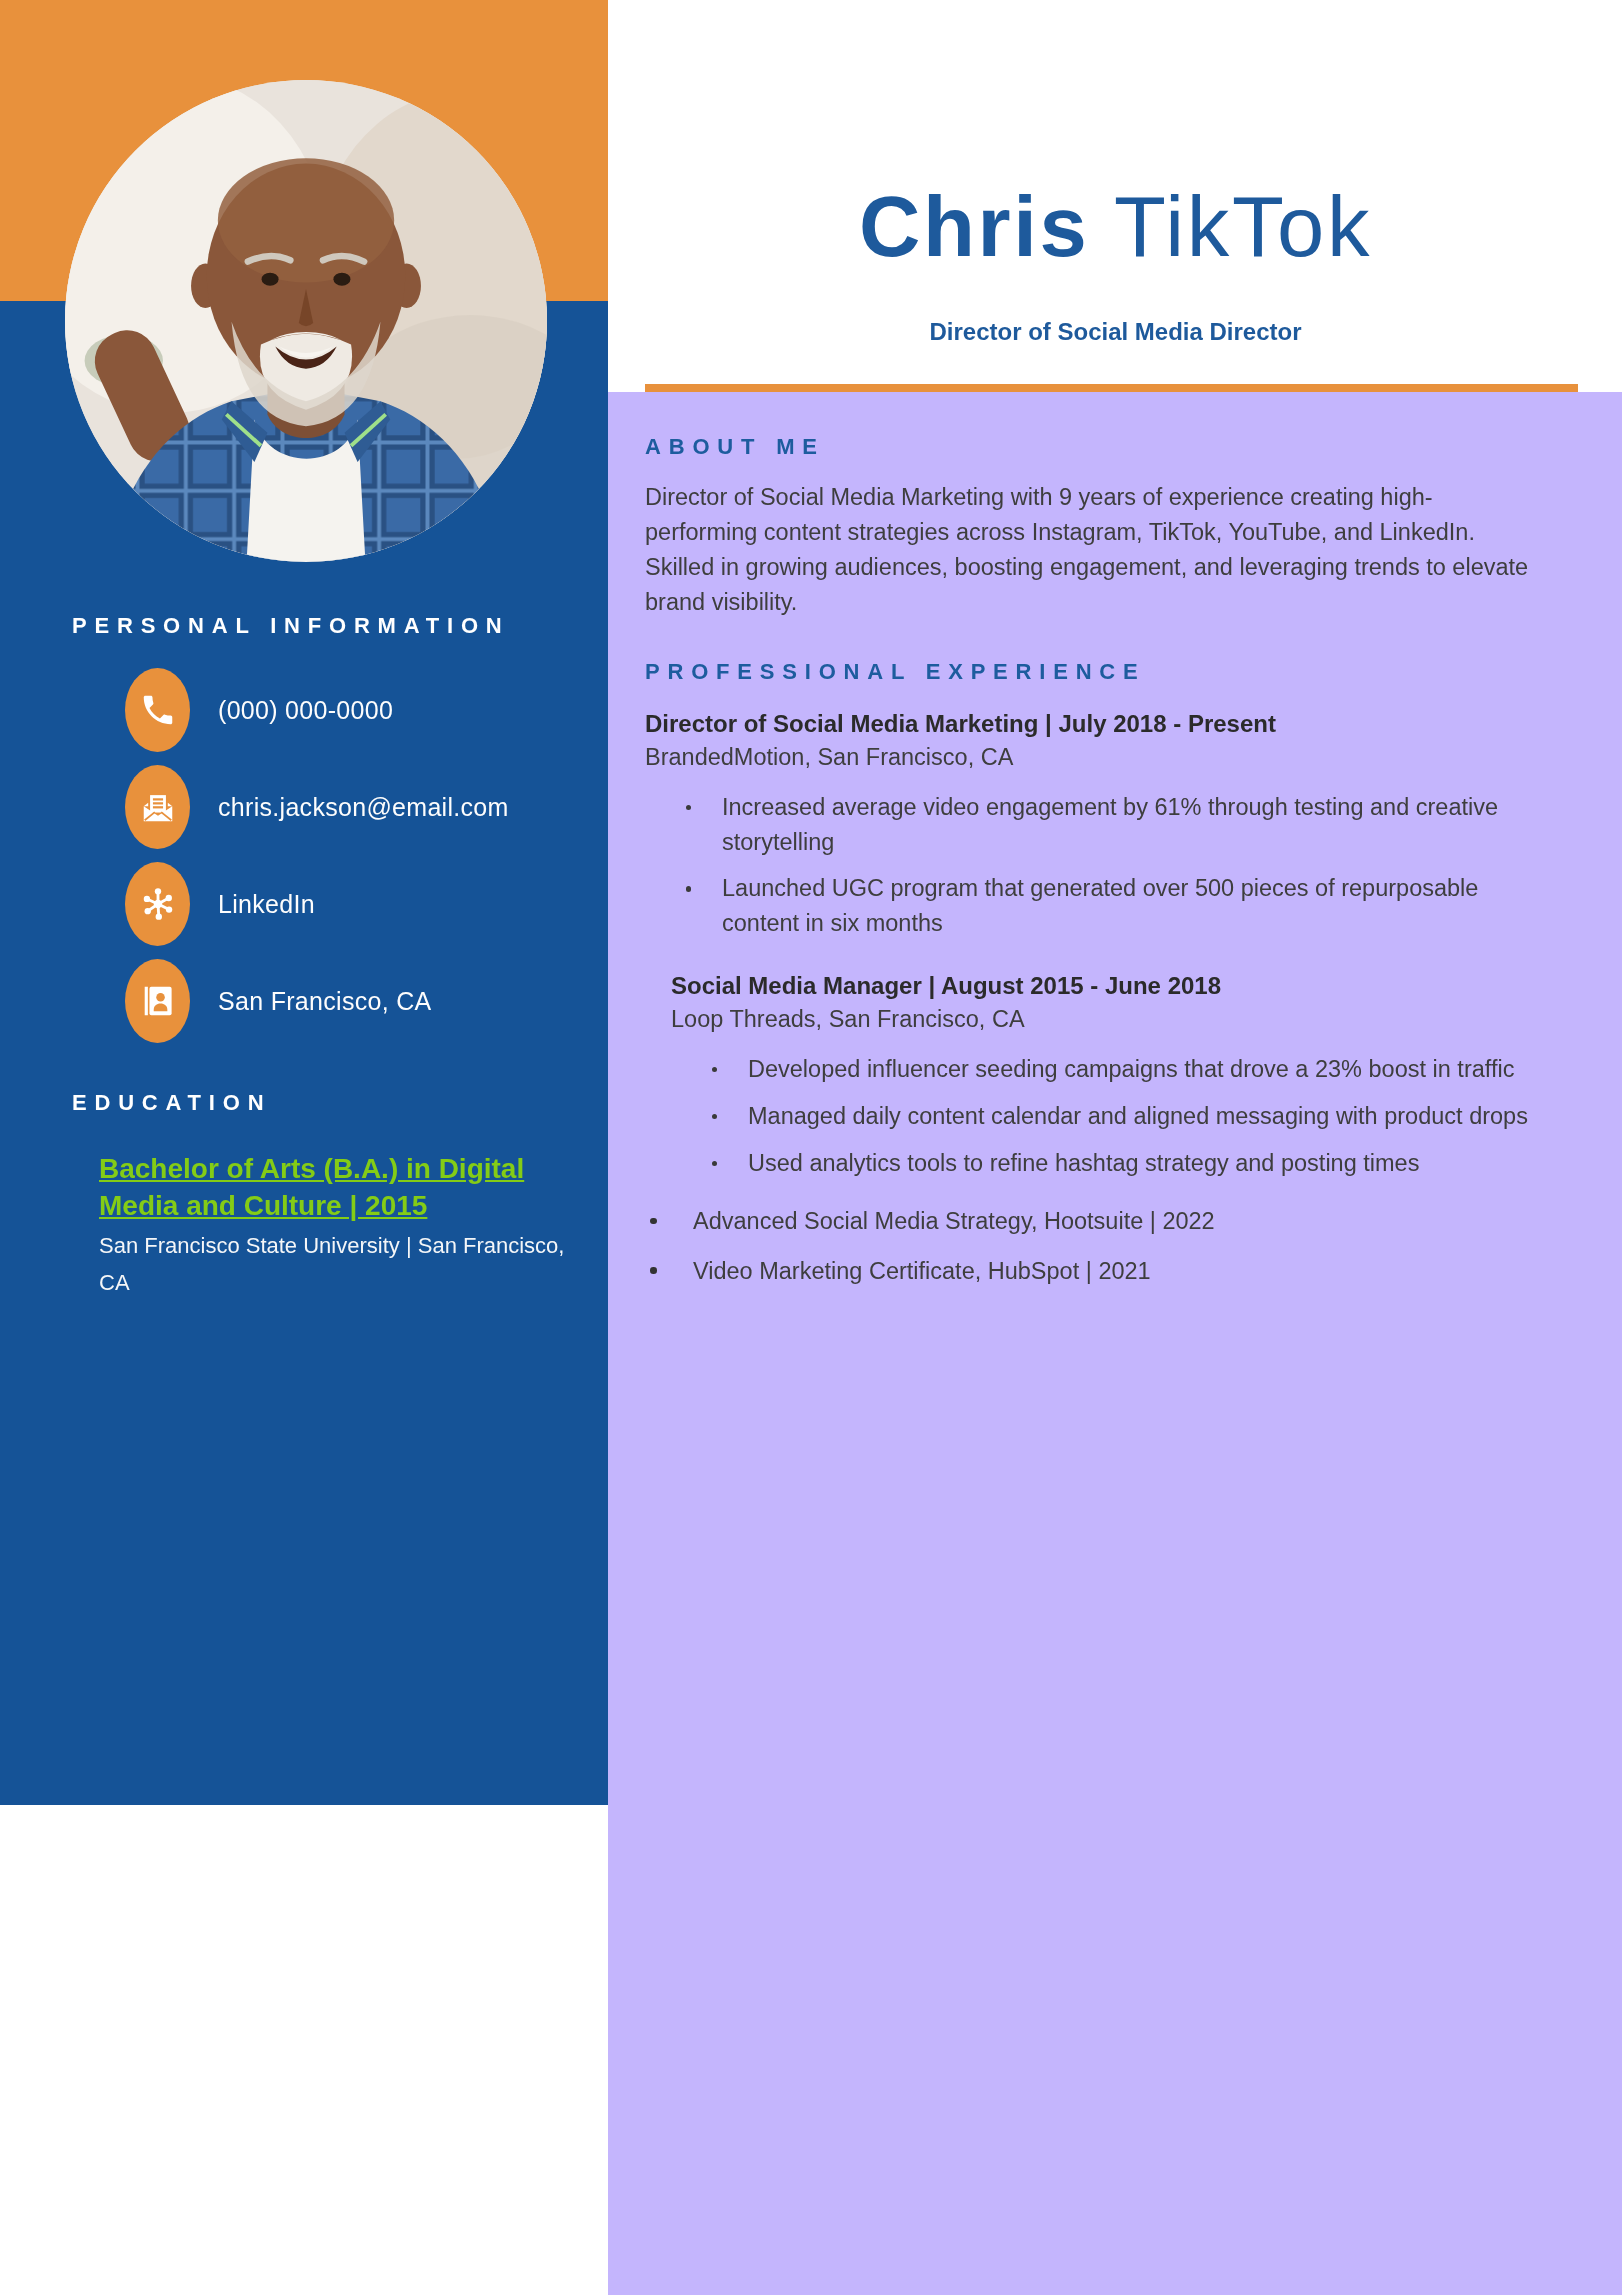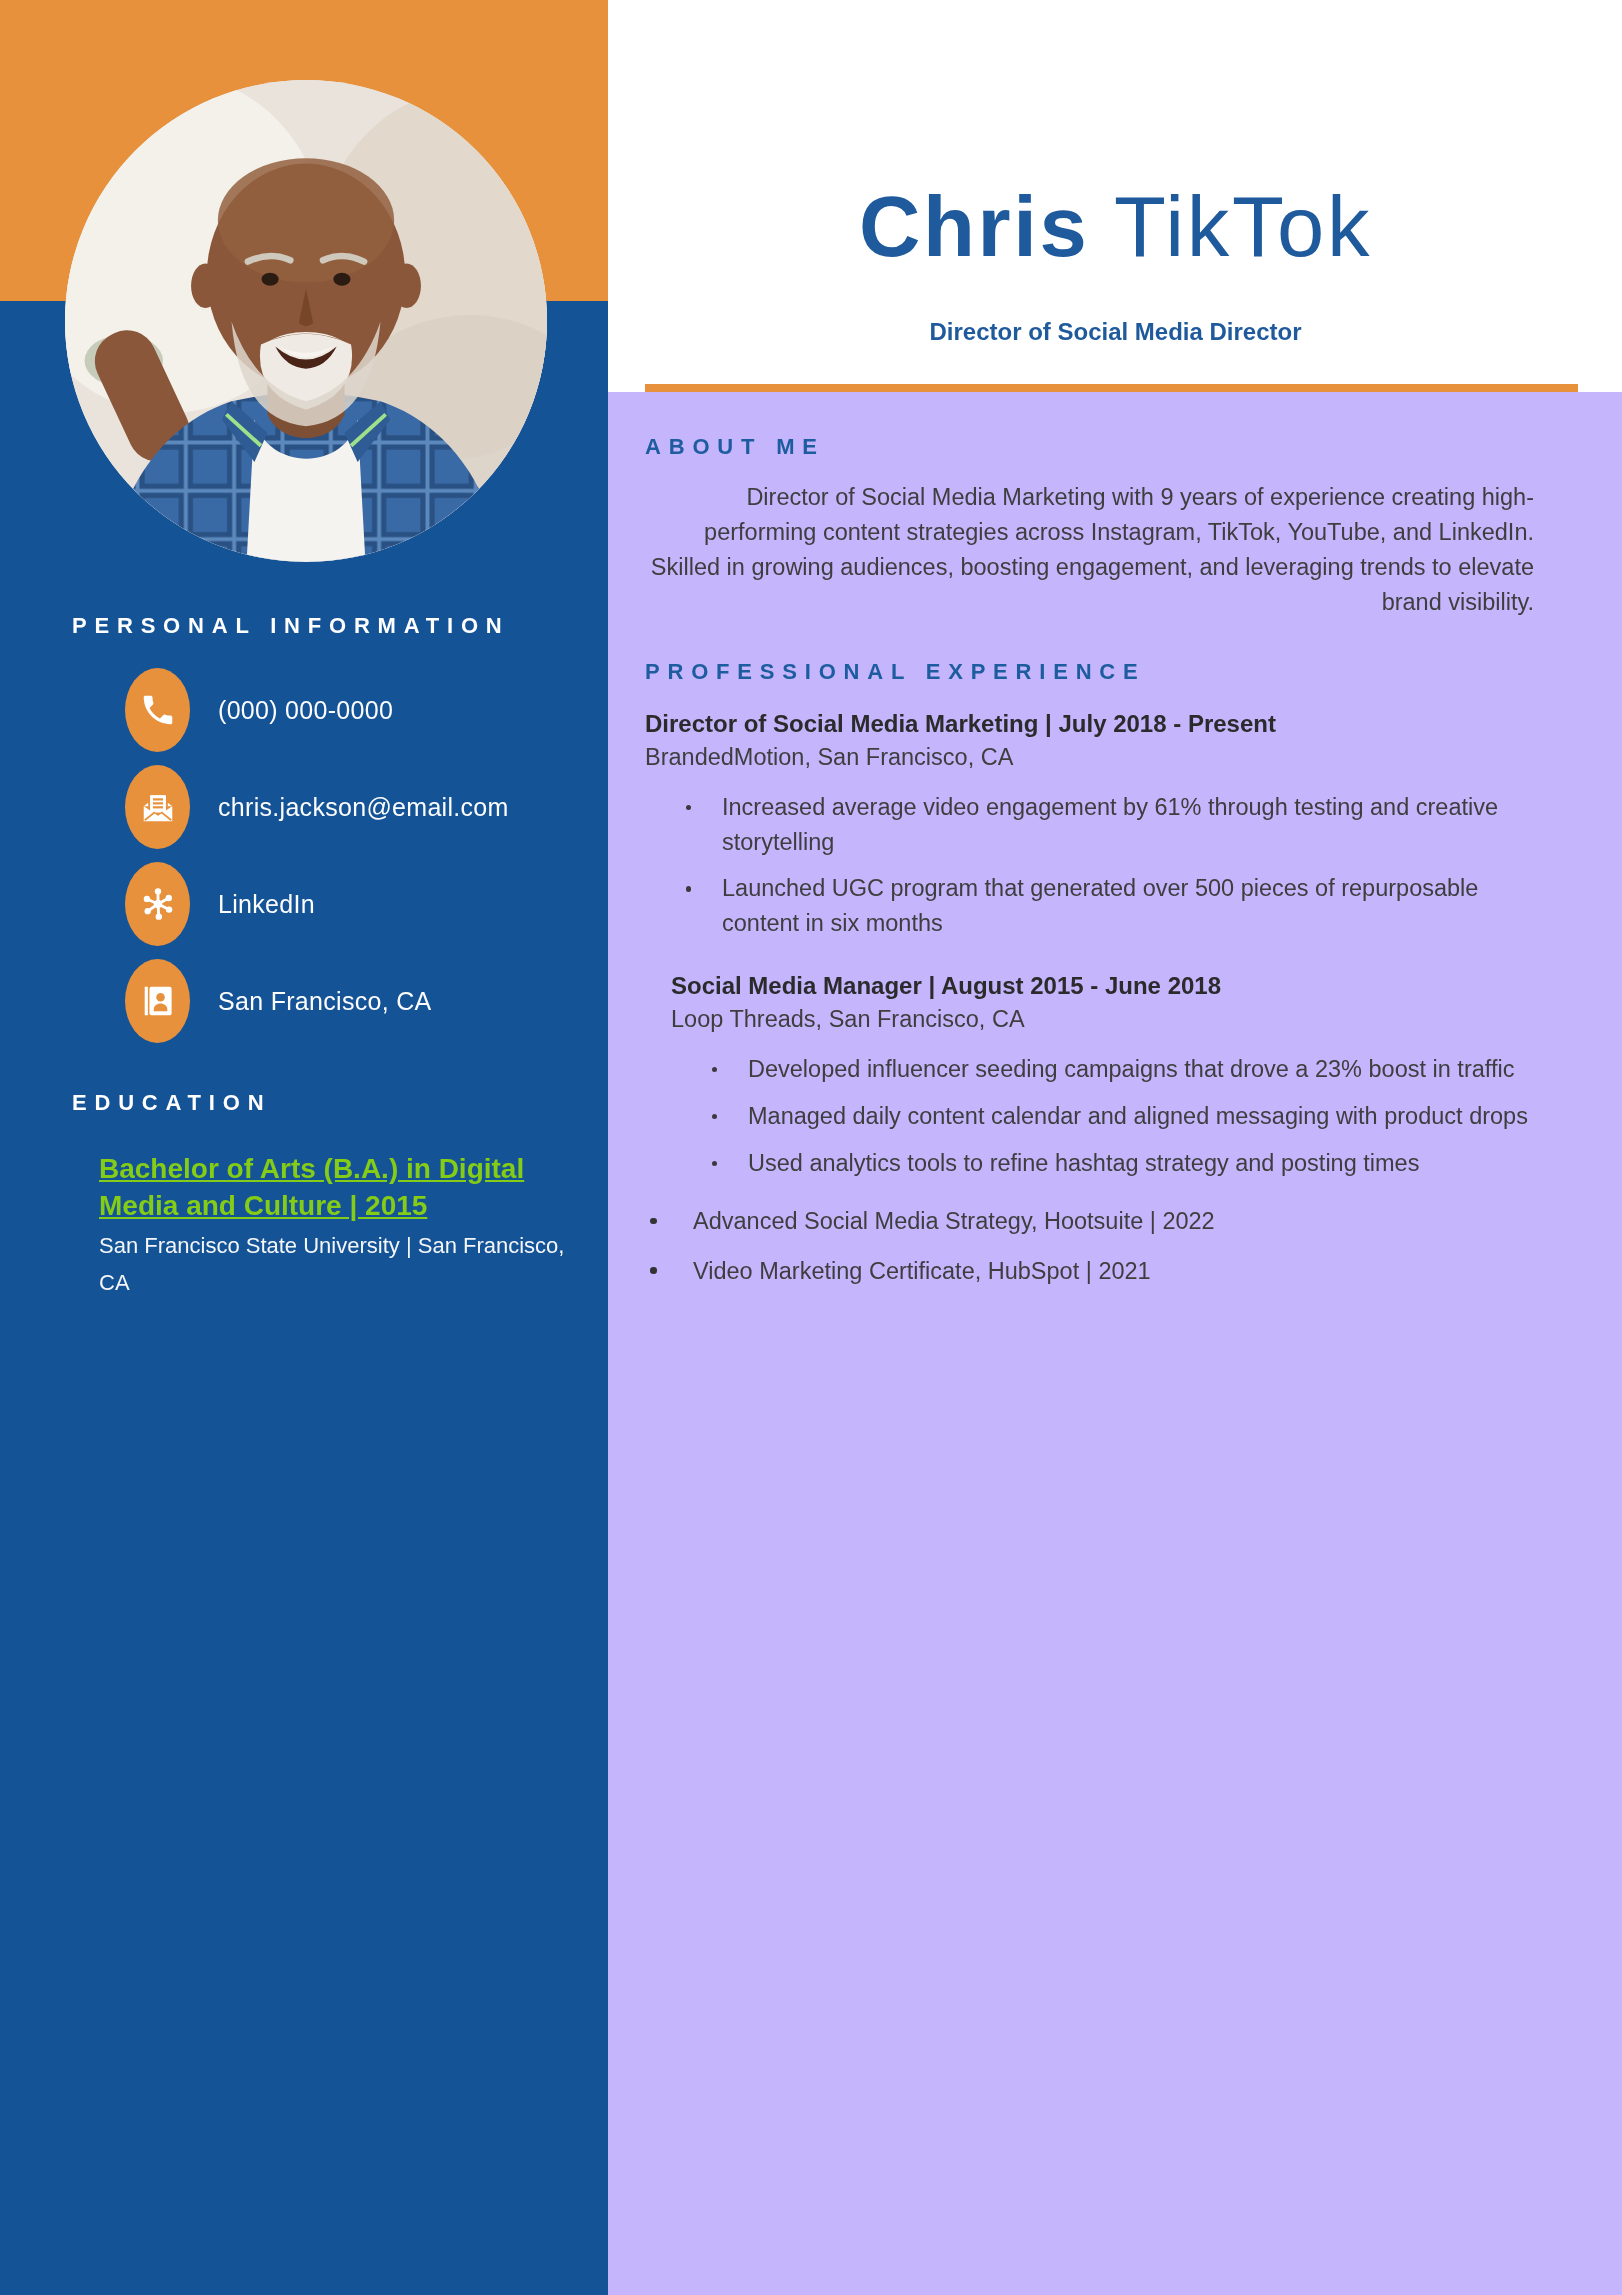--- a/index.html
+++ b/index.html
@@ -3,21 +3,21 @@
 <meta charset="utf-8">
 <style>
   html,body { margin:0; padding:0; }
   body { font-family:"Liberation Sans", sans-serif; }
   .page {
     position:relative; width:1623px; height:2295px;
     background:#ffffff; overflow:hidden;
   }
   
   .sidebar {
-    position:absolute; left:0; top:0; width:608px; height:2295px;
+    position:absolute; left:0; top:0; width:608px; height:1805px;
     background:#155397;
   }
   .orange-block {
     position:absolute; left:0; top:0; width:608px; height:301px;
     background:#E8913C;
   }
   .photo-wrap {
     position:absolute; left:65px; top:80px; width:482px; height:482px;
     border-radius:50%; overflow:hidden; background:#e9e4de;
   }
@@ -66,21 +66,21 @@
   .content {
     position:absolute; left:0; top:392px; width:1015px; height:2196px;
     background:#c4b5fd; box-sizing:border-box;
     padding:42px 44px 0 37px;
   }
   .section-heading {
     font-size:22px; font-weight:bold; color:#1D5C9E; letter-spacing:7.8px;
   }
   .about-text {
     margin-top:19.6px; width:889px;
-    font-size:23.5px; line-height:35px; color:#3E3E3E;text-align:right;
+    font-size:23.5px; line-height:35px; color:#3E3E3E;
   }
   .pe-heading { margin-top:39px; }
   .job { }
   .job-title { margin-top:23.5px; font-size:24px; font-weight:bold; color:#2B2B2B; line-height:31px; }
   .job-company { margin-top:2.6px; font-size:23.5px; color:#3E3E3E; line-height:31px; }
   .bullet-list { margin:17px 0 0 0; padding:0; list-style:none; }
   .bullet-list li {
     position:relative; padding-left:77px; width:781px;
     font-size:23.5px; line-height:35px; color:#3E3E3E; margin-bottom:11.8px;
   }

